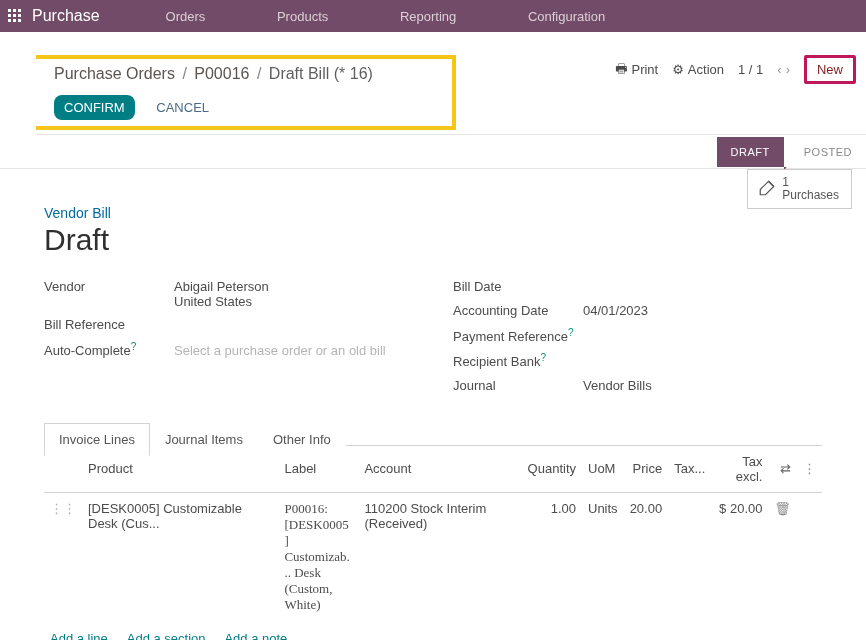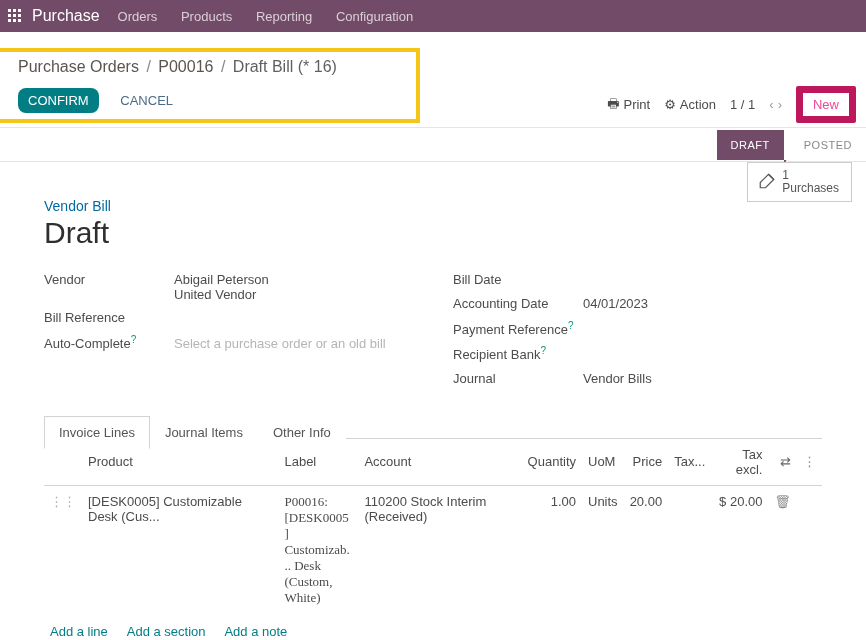--- a/index.html
+++ b/index.html
@@ -2,37 +2,37 @@
 <html><head>
 <meta charset="utf-8">
 <style>
   * { box-sizing: border-box; margin: 0; padding: 0; }
   body { font-family: "Segoe UI", "Helvetica Neue", Arial, sans-serif; font-size: 13px; color: #4c4c4c; background: #fff; width: 866px; }
   
   
   .topnav { background: #714b67; color: #fff; height: 32px; display: flex; align-items: center; padding: 0 8px; }
   .topnav .grid-ico { display: inline-flex; margin-right: 10px; }
   .topnav .app-title { font-size: 16px; font-weight: 500; margin-right: 18px; }
-  .topnav .menu a { color: #dcd0d8; font-size: 13px; margin-right: 20px; text-decoration: none; }
-  
-  
-  .ctlbar { display: flex; align-items: flex-end; padding: 16px 10px 4px 0; border-bottom: 1px solid #e5e5e5; }
+  .topnav .menu a { color: #dcd0d8; font-size: 13px; margin-right: 20px; text-decoration: none; margin-left: 48px; }
+  
+  
+  .ctlbar { display: flex; align-items: flex-start; padding: 23px 10px 4px 0; border-bottom: 1px solid #e5e5e5; margin-left: 36px; }
   .highlight-box { border: 4px solid #f5c518; padding: 0 6px 0 0; border-left:none; min-width: 420px; }
   .breadcrumb { padding: 6px 8px 6px 18px; font-size: 16px; color: #5f5f5f; }
   .breadcrumb .crumb-link { color: #5b5552; cursor: pointer; }
   .breadcrumb .sep { color: #888; margin: 0 3px; }
   .btn-row { padding: 6px 0 6px 18px; }
   .btn { display: inline-block; padding: 5px 10px; font-size: 13px; cursor: pointer; border: none; background: none; }
   .btn.primary { background: #017e84; color: #fff; font-weight: 500; border-radius: 8px; }
   .btn.secondary { color: #4c6b87; font-size: 13px; margin-left: 8px; }
   .spacer { flex: 1; }
   .ctl-right { display: flex; align-items: center; gap: 14px; white-space: nowrap; }
   .ctl-item { color: #4c4c4c; cursor: pointer; display: inline-flex; align-items: center; gap: 4px; font-size: 13px; }
   .pager-arrows { color: #9a9a9a; display: inline-flex; gap: 4px; }
-  .new-btn { border: 7px solid #be185d; padding: 4px 10px; color: #ec4899; border-radius: 2px; }
+  .new-btn { border: 3px solid #be185d; padding: 4px 10px; color: #7f1d1d; border-radius: 2px; }
   
   
   .statusbar { display: flex; justify-content: flex-end; align-items: center; border-bottom: 1px solid #e5e5e5; padding: 0; height: 34px; }
   .status-step { position: relative; padding: 9px 14px; font-size: 11px; letter-spacing: .5px; color: #888; background: #fff; }
   .status-step.active { background: #714b67; color: #fff; }
   .status-step.active::after { content:""; position:absolute; right:-11px; top:0; border-left:11px solid #714b67; border-top:17px solid transparent; border-bottom:17px solid transparent; }
   .status-step.posted { padding-left: 20px; }
   
   
   .sheet { margin: 0 14px; border: 0; background: #fff; position: relative; }
@@ -150,21 +150,21 @@
     <div class="form-title-small">Vendor Bill</div>
     <div class="form-title">Draft</div>
 
     <div class="field-cols">
 
       <div class="field-col">
         <div class="field-row">
           <div class="field-label">Vendor</div>
           <div class="field-val">
             <div>Abigail Peterson</div>
-            <div>United Vendor</div>
+            <div>United States</div>
           </div>
         </div>
         <div class="field-row">
           <div class="field-label">Bill Reference</div>
           <div class="field-val"></div>
         </div>
         <div class="field-row">
           <div class="field-label">
             <span>Auto-Complete</span><span class="help">?</span>
           </div>

